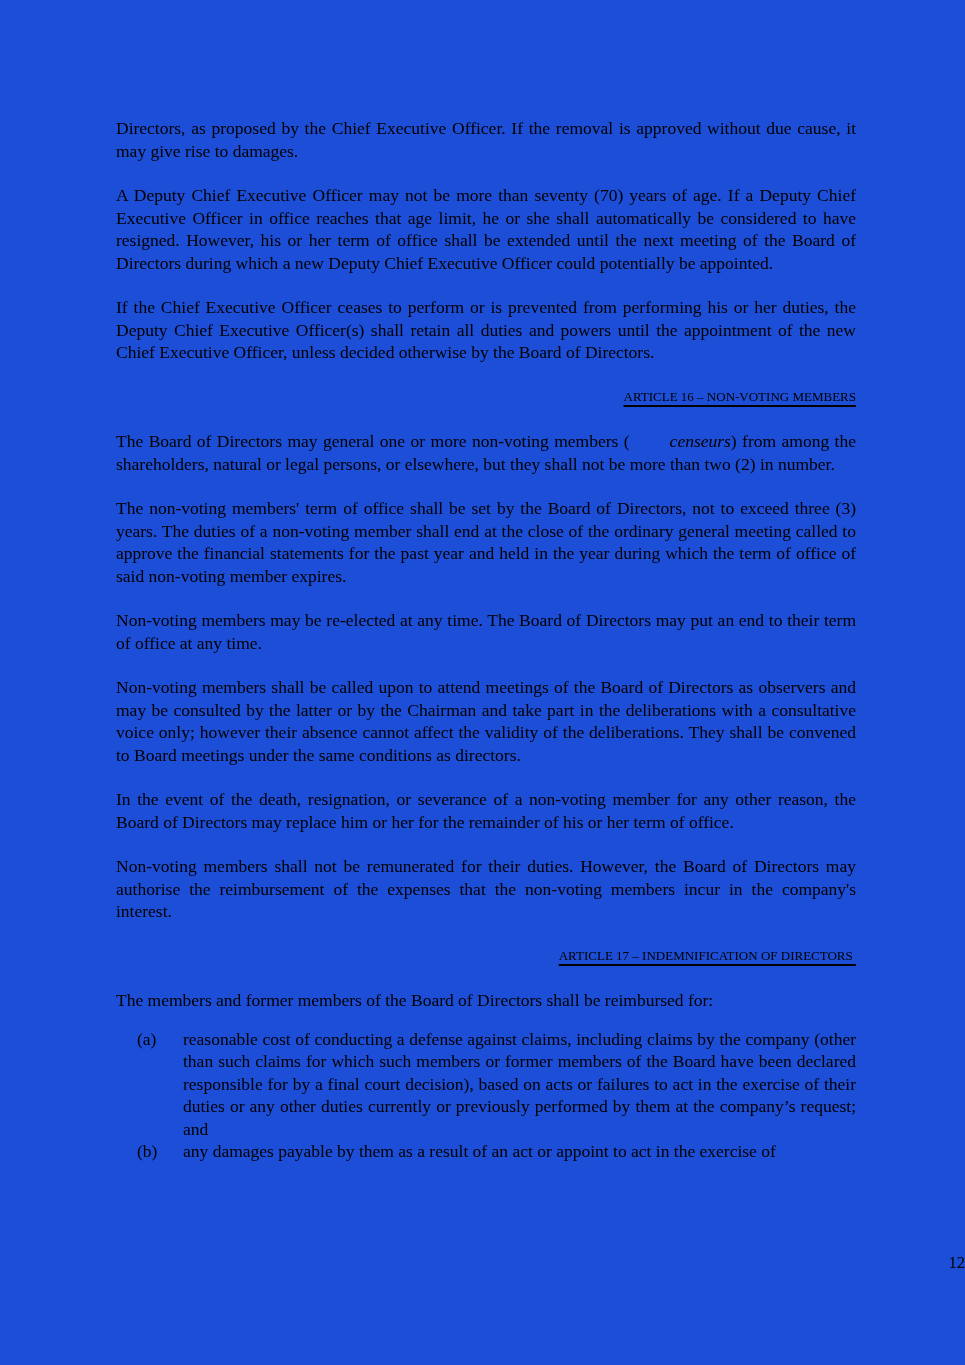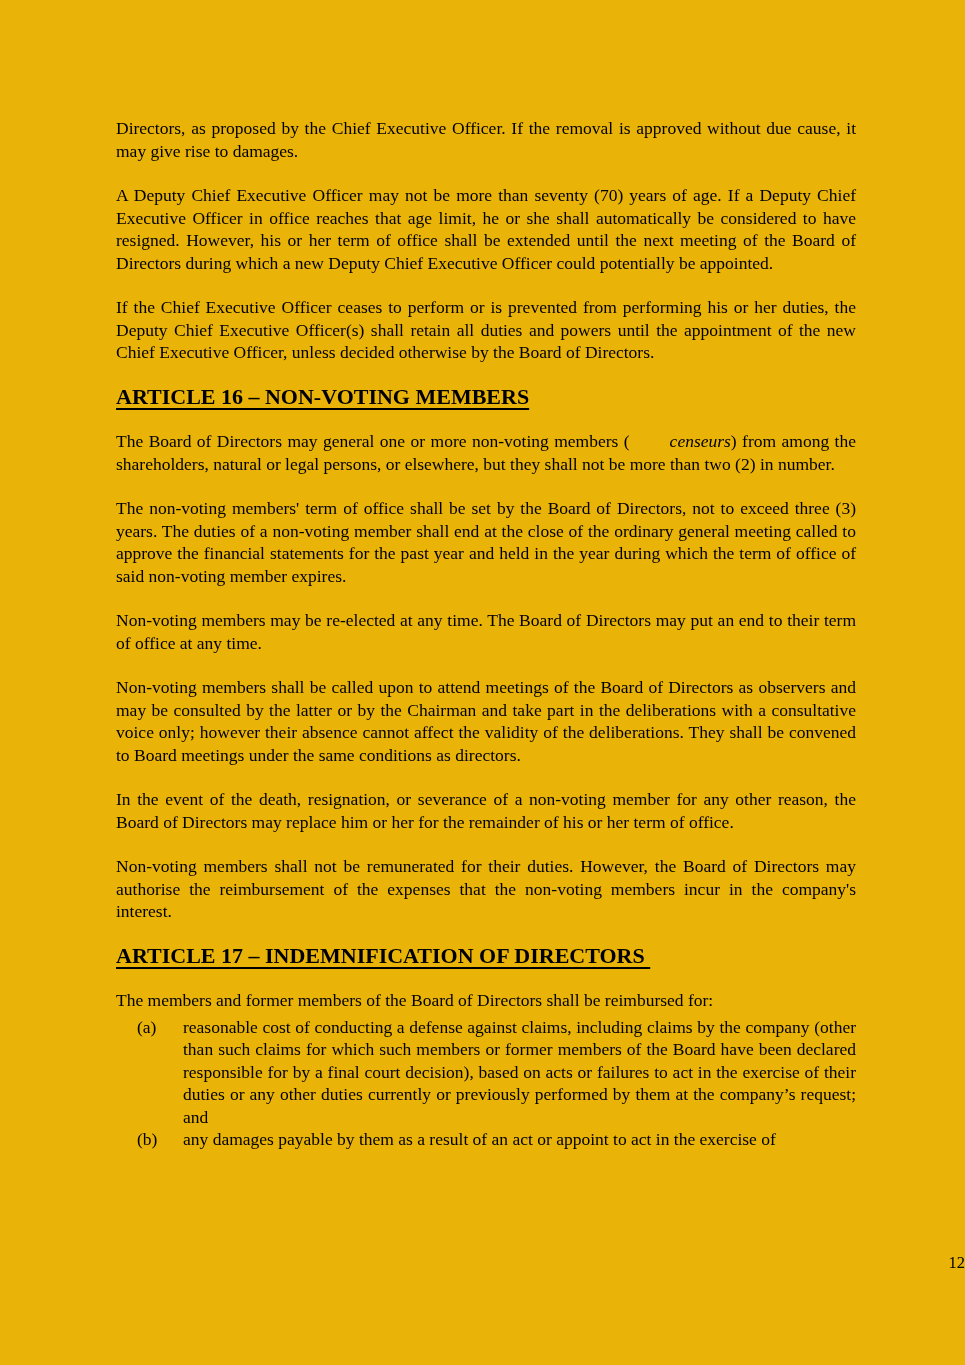--- a/index.html
+++ b/index.html
@@ -11,34 +11,35 @@
   }
   .page {
     position: relative;
     width: 965px;
     height: 1365px;
     padding: 117px 109px 0 116px;
     font-family: "Liberation Serif", "DejaVu Serif", serif;
     font-size: 17.5px;
     line-height: 22.5px;
     color: #000000;
-    background: #eab308;
+    background: #1d4ed8;
   }
   .para {
     text-align: justify;
     margin-bottom: 22px;
   }
   .para.tight {
-    margin-bottom: 4px;
+    margin-bottom: 16px;
   }
   .heading {
-    font-size: 22px;
-    font-weight: bold;
+    font-size: 13px;
+    font-weight: normal;
     margin-bottom: 22px;
     line-height: 22.5px;
+    text-align: right;
   }
   .heading .u {
     text-decoration: underline;
     text-decoration-thickness: 1.6px;
     text-underline-offset: 3.5px;
   }
   .list-item {
     display: flex;
     align-items: flex-start;
   }

